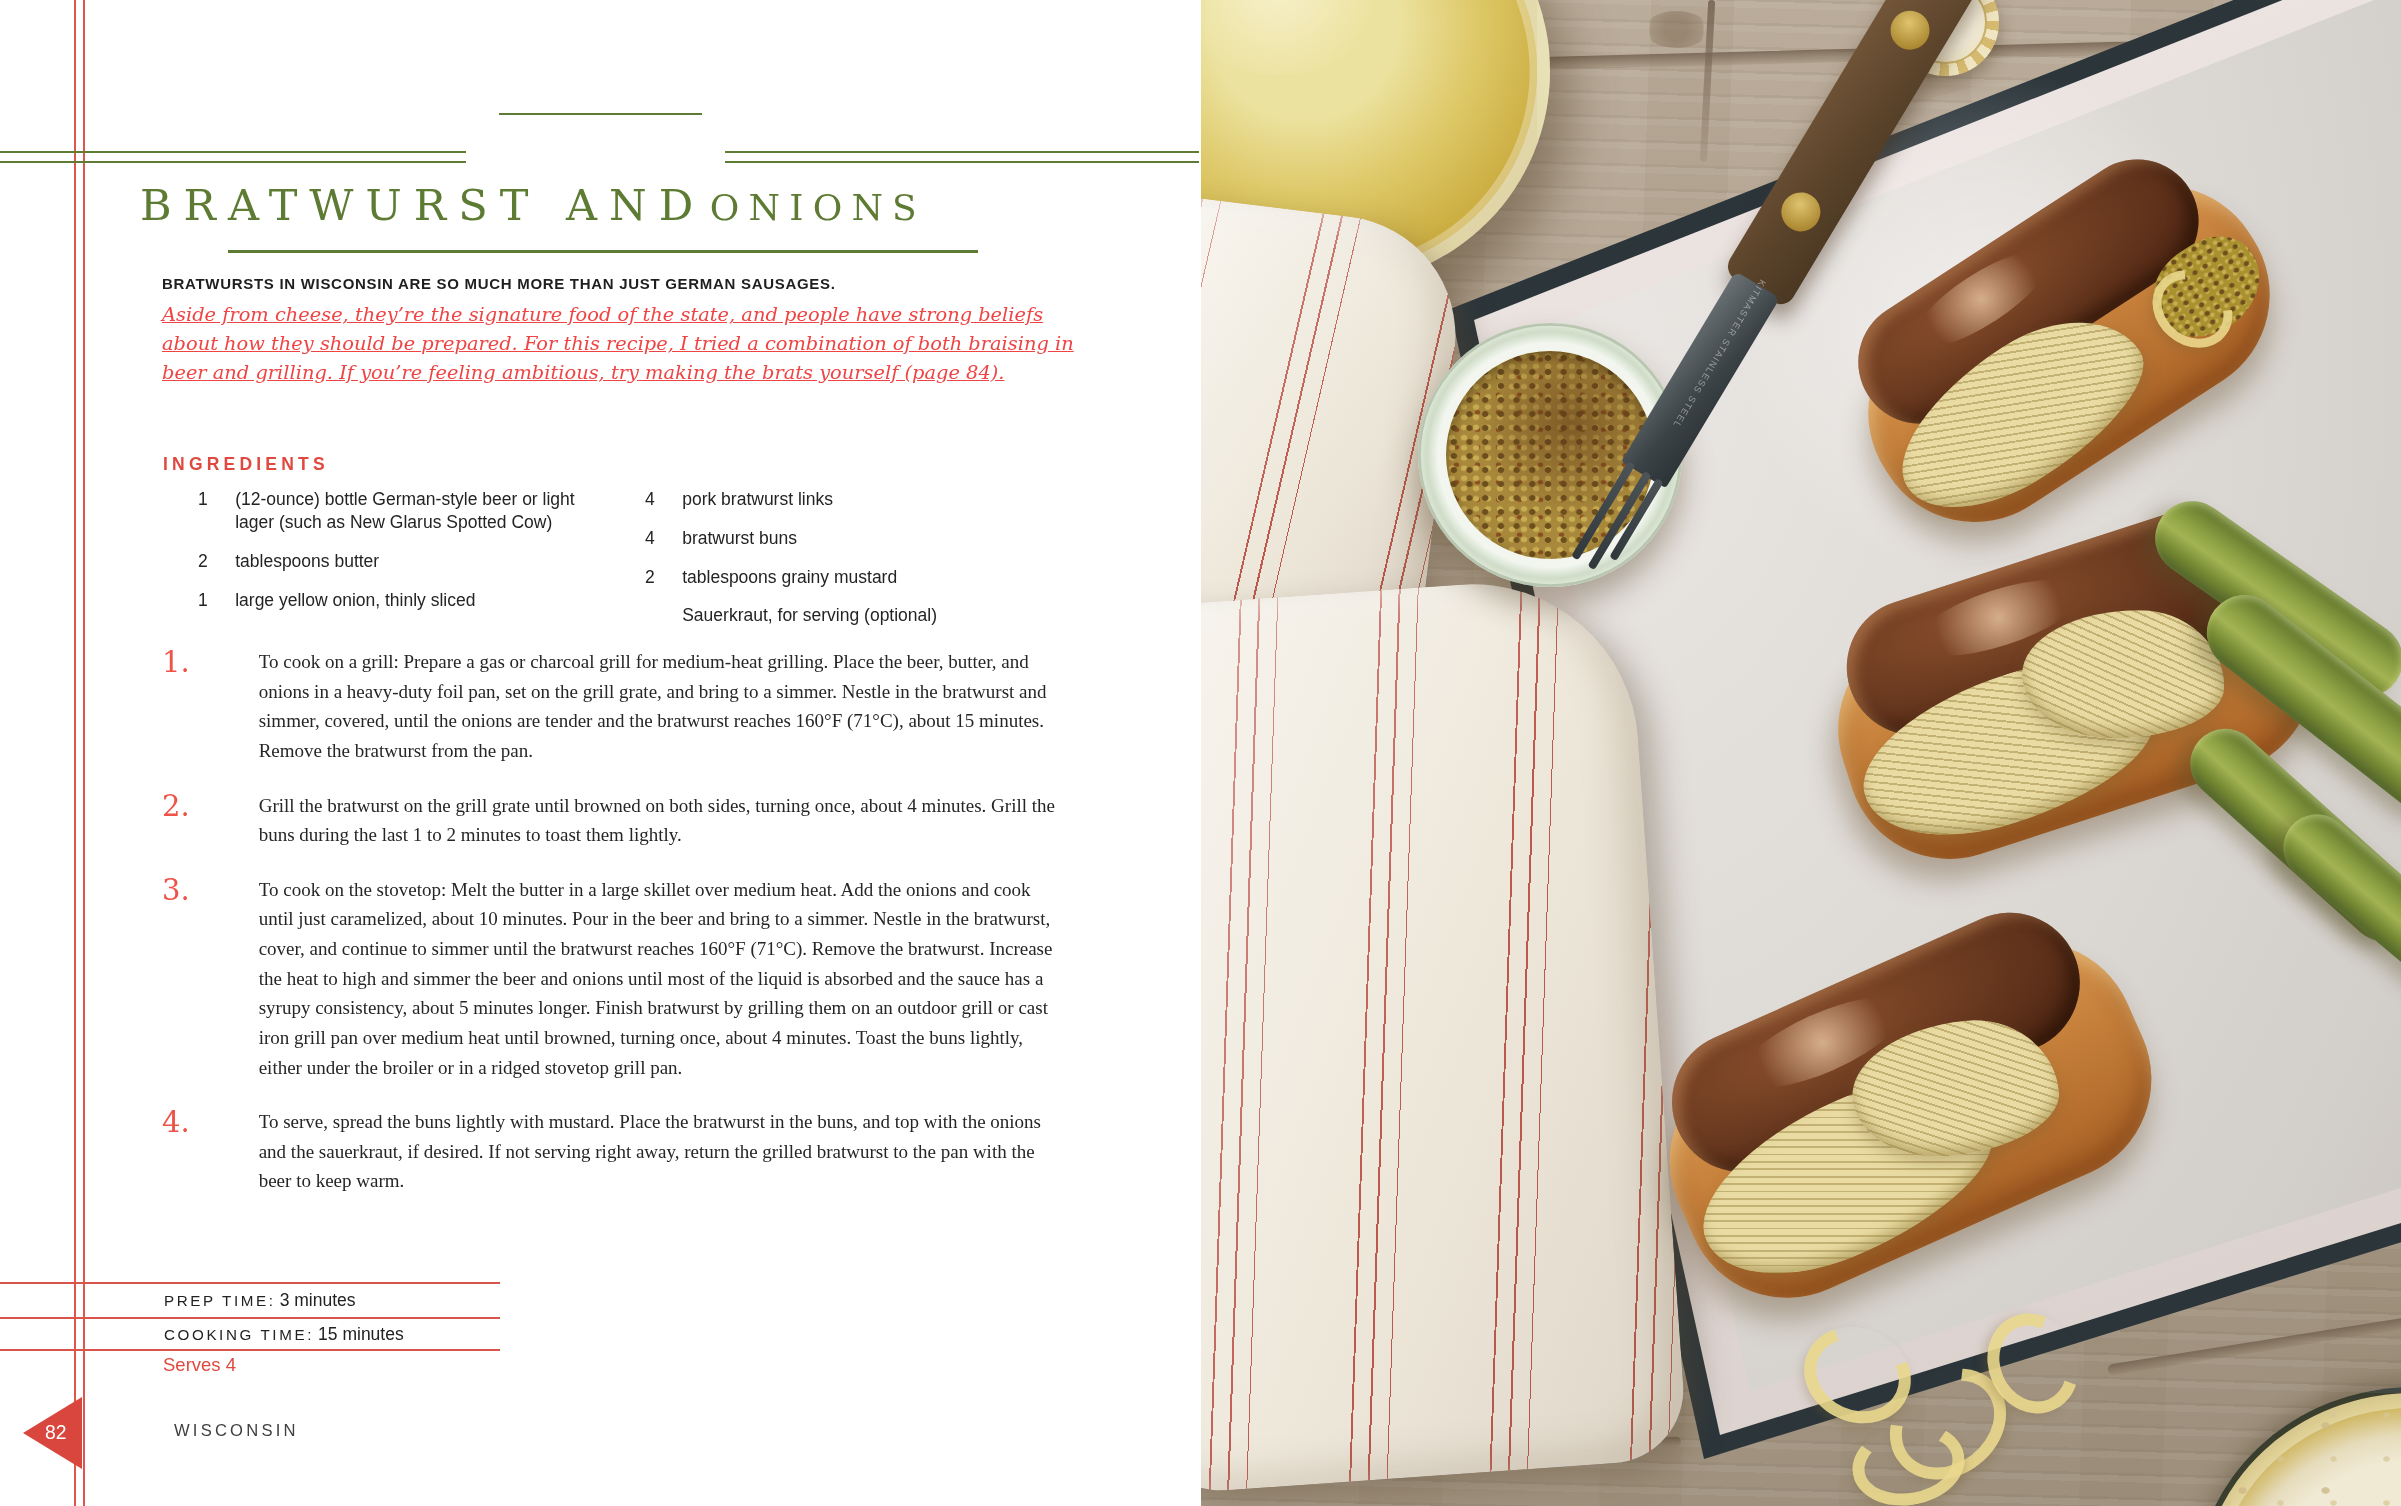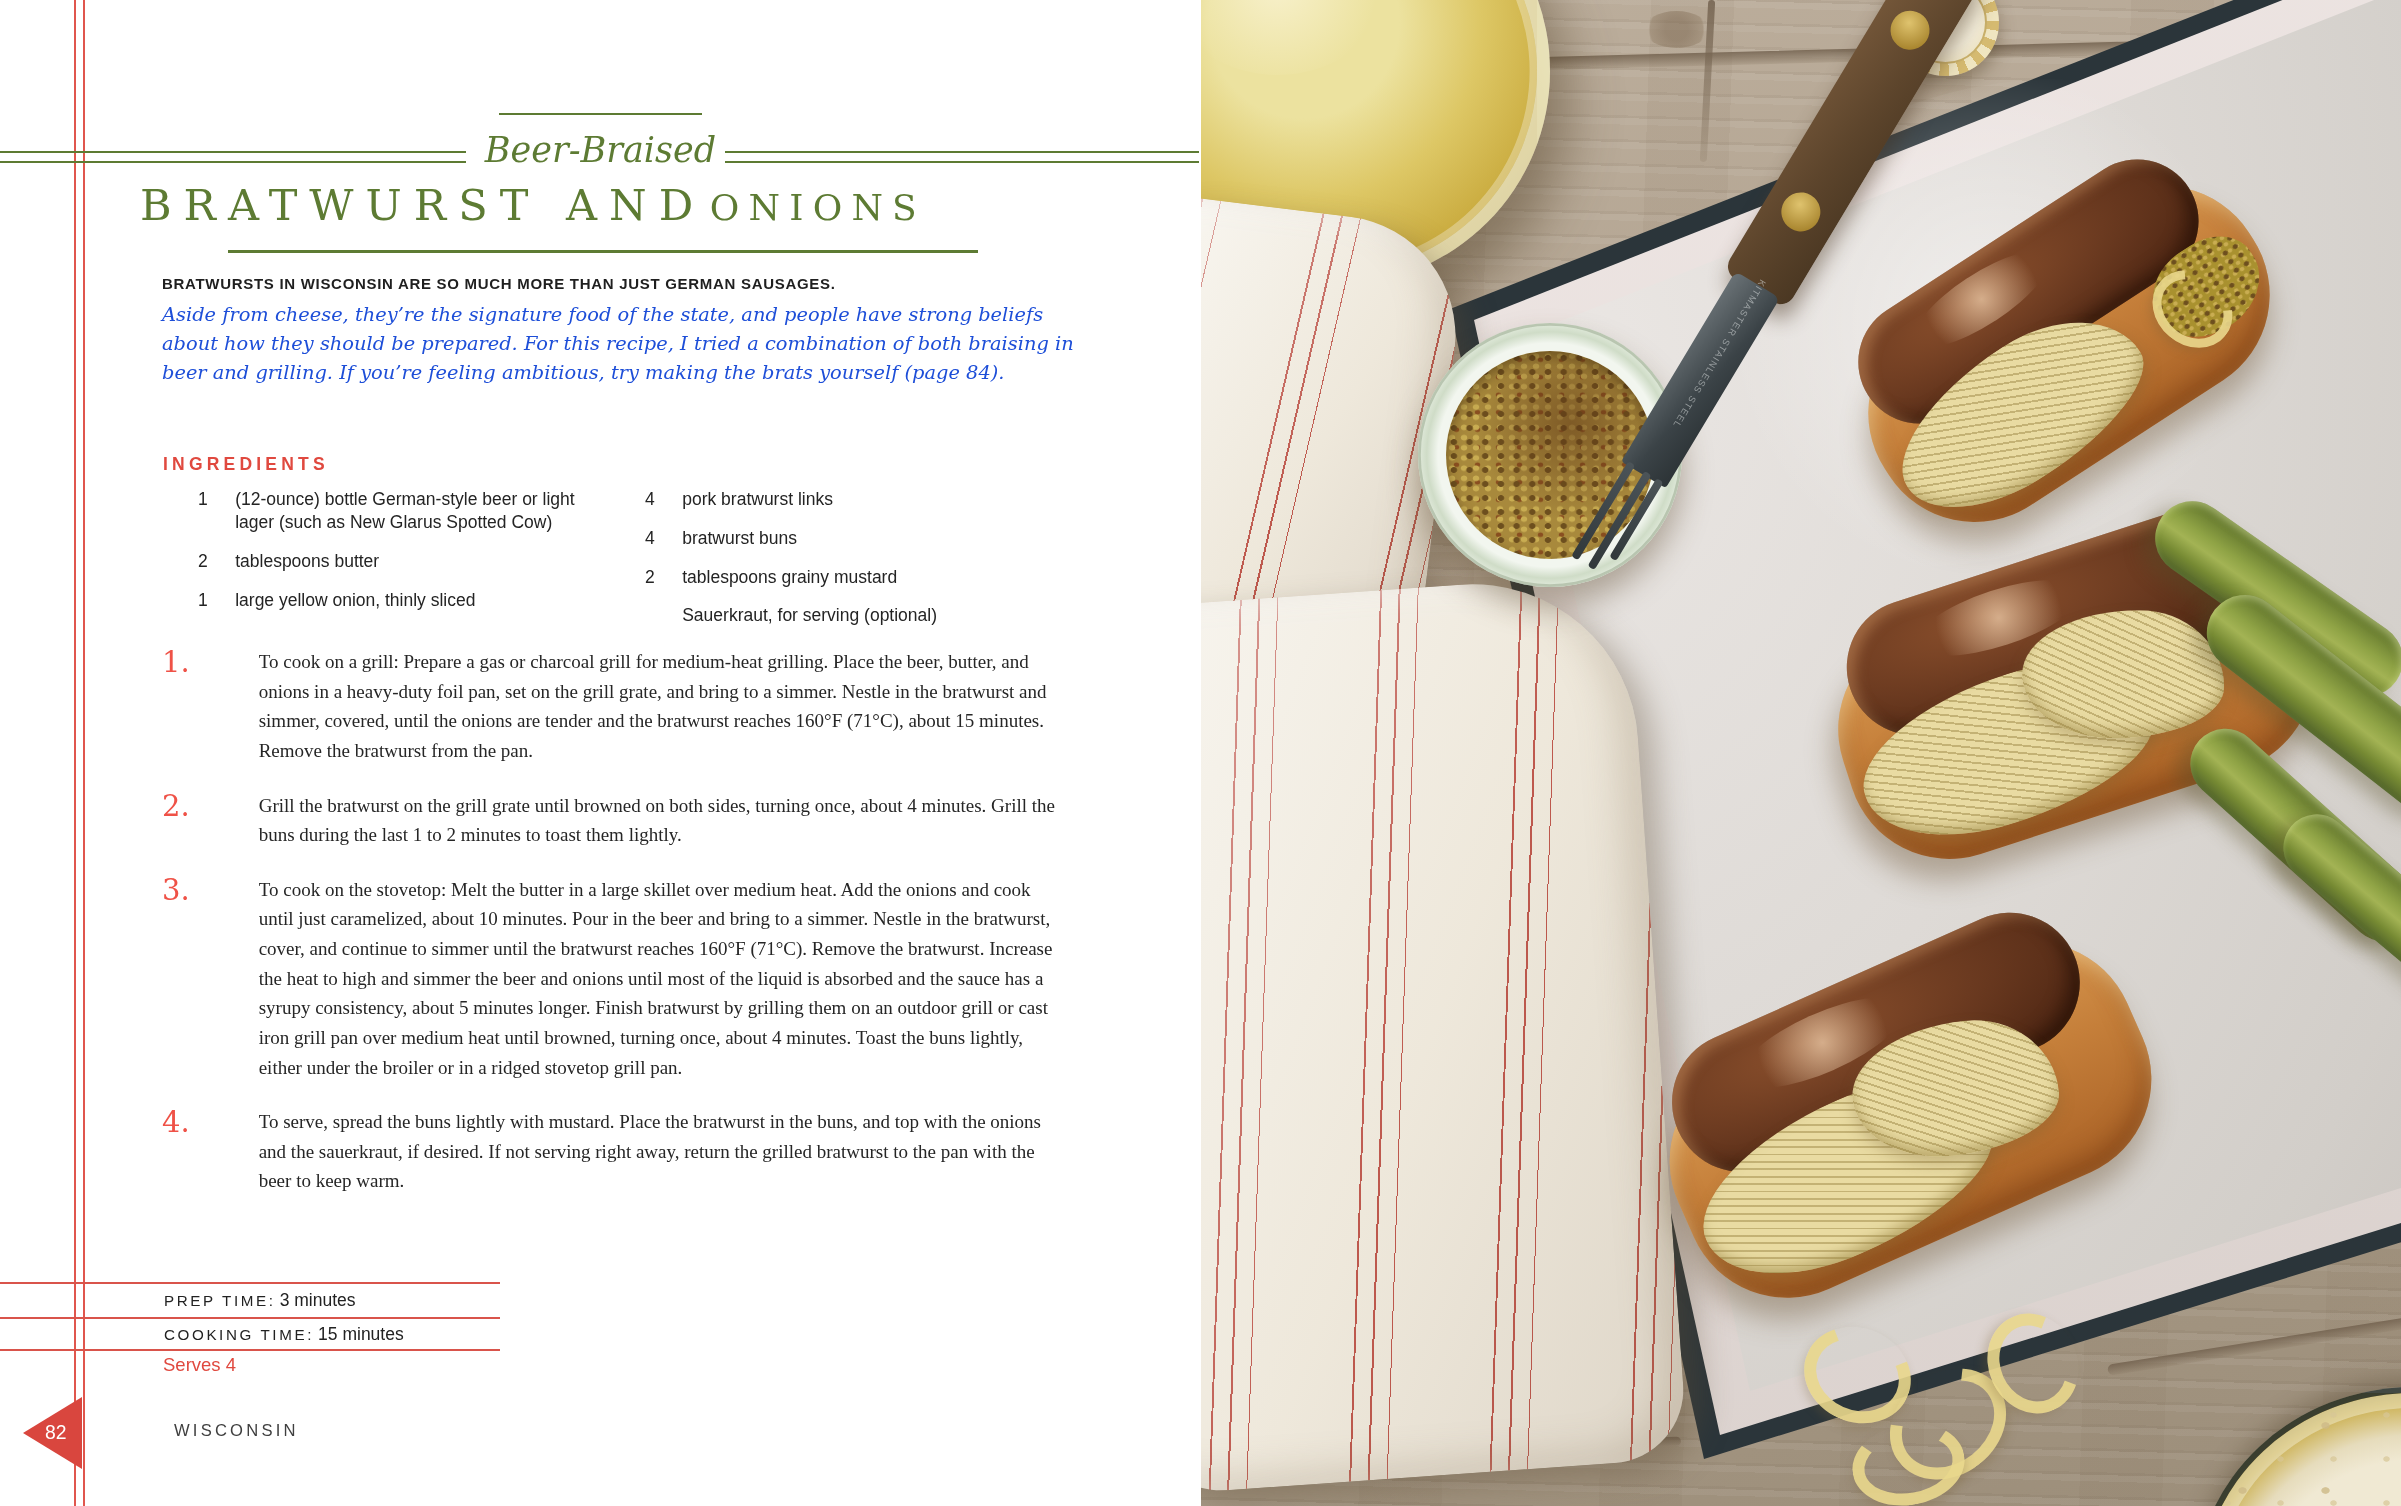--- a/index.html
+++ b/index.html
@@ -14,21 +14,21 @@
   .eyebrow{position:absolute;left:0;top:130px;width:1201px;text-align:center;
            font-family:"DejaVu Serif",serif;font-style:italic;font-size:35px;color:#5d7b33;}
   .title{position:absolute;left:0;top:180px;width:1066px;text-align:center;color:#5d7b33;
          font-family:"DejaVu Serif",serif;white-space:nowrap;}
   .title .big{font-size:43px;letter-spacing:12px;}
   .title .small{font-size:36px;letter-spacing:9.2px;}
   .title-underline{position:absolute;left:228px;top:250px;width:750px;height:2.8px;background:#5d7b33;}
   .intro{position:absolute;left:162px;top:273px;width:914px;}
   .intro-lead{font-size:15px;font-weight:bold;letter-spacing:0.7px;color:#1f1f1f;line-height:1.4;}
   .intro-body{margin-top:7.4px;font-family:"DejaVu Serif",serif;font-style:italic;font-size:19.4px;
-              color:#1d4ed8;line-height:1.48;}
+              color:#ef4444;line-height:1.48;text-decoration:underline;}
   .ing-header{position:absolute;left:163px;top:454px;font-size:17.5px;font-weight:bold;
               letter-spacing:4.2px;color:#e0493f;}
   .ing-col{position:absolute;display:grid;grid-template-columns:28px 1fr;column-gap:9.2px;row-gap:15.7px;
            font-size:17.5px;color:#242424;line-height:1.32;}
   .ing-col .qty{text-align:left;}
   .ing-left{left:198px;top:488px;width:381px;}
   .ing-right{left:645px;top:488px;width:397px;}
   .steps{position:absolute;left:162px;top:647px;width:894px;}
   .step{display:grid;grid-template-columns:50px 1fr;column-gap:3.7px;margin-bottom:25px;}
   .step-num{font-family:"DejaVu Serif",serif;font-size:29px;color:#ef5247;line-height:1.1;}
@@ -173,21 +173,20 @@
 
 <div class="canvas">
 
   <div class="page-left">
     <div class="vrule v1"></div>
     <div class="vrule v2"></div>
 
     <div class="mini-line"></div>
     <div class="dbl-line" style="left:0;top:151px;width:466px;"></div>
     <div class="dbl-line" style="left:725px;top:151px;width:474px;"></div>
-    <div class="eyebrow">Beer-Braised</div>
 
     <div class="title">
       <span class="big">BRATWURST AND</span>
       <span class="small">ONIONS</span>
     </div>
     <div class="title-underline"></div>
 
     <div class="intro">
       <div class="intro-lead">BRATWURSTS IN WISCONSIN ARE SO MUCH MORE THAN JUST GERMAN SAUSAGES.</div>
       <div class="intro-body">Aside from cheese, they’re the signature food of the state, and people have strong beliefs about how they should be prepared. For this recipe, I tried a combination of both braising in beer and grilling. If you’re feeling ambitious, try making the brats yourself (page 84).</div>

